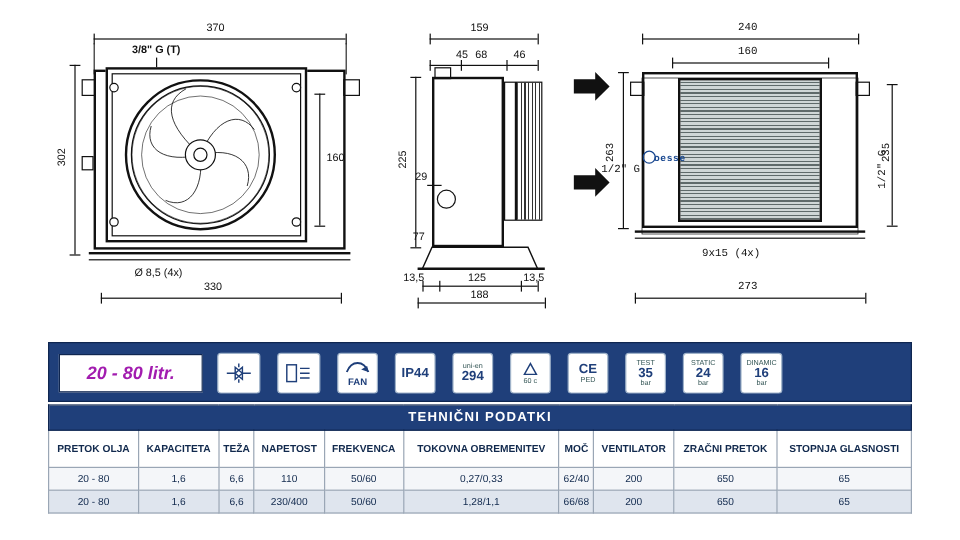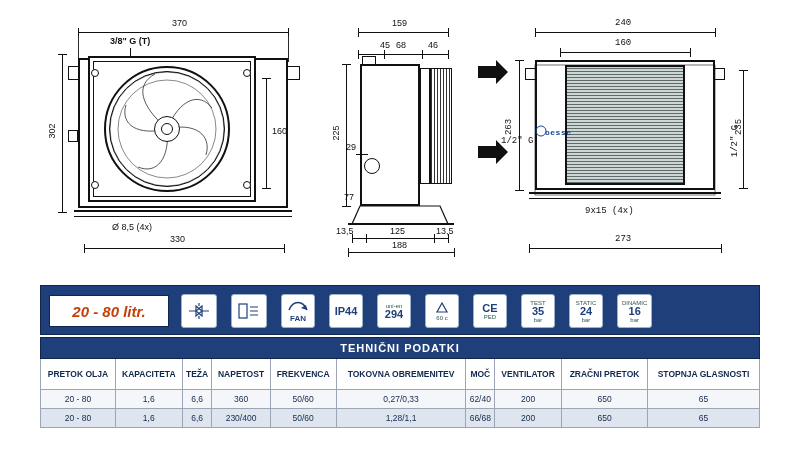--- a/index.html
+++ b/index.html
@@ -36,21 +36,21 @@
   
   #view3{position:absolute;left:505px;top:10px;width:260px;height:250px;font-family:Liberation Mono, monospace;}
   .radcore{position:absolute;left:60px;top:55px;width:120px;height:120px;border:2px solid #111;background:
      repeating-linear-gradient(0deg,#5f6a6a 0px,#5f6a6a 1px,#cfd6d6 1px,#cfd6d6 3px);
      box-sizing:border-box;}
   .logo{position:absolute;font-size:8px;color:#17468f;font-weight:bold;letter-spacing:.5px;}
 
   
   .panel{position:absolute;left:40px;top:285px;width:720px;height:50px;background:#1f3f7a;border:1px solid #0f2650;box-sizing:border-box;}
   .panelLabel{position:absolute;left:8px;top:9px;width:120px;height:32px;background:#ffffff;display:flex;align-items:center;justify-content:center;
-     font-style:italic;font-weight:bold;font-size:15px;color:#c2410c;border:1px solid #0f2650;box-sizing:border-box;}
+     font-style:italic;font-weight:bold;font-size:15px;color:#a21caf;border:1px solid #0f2650;box-sizing:border-box;}
   .badges{position:absolute;left:140px;top:4px;height:42px;display:flex;align-items:center;gap:14px;}
   .badge{background:#ffffff;border:1px solid #9fb2c9;border-radius:3px;height:34px;min-width:34px;display:flex;flex-direction:column;
      align-items:center;justify-content:center;color:#1f3f7a;font-size:7px;padding:0 4px;box-sizing:border-box;}
   .badge b{font-size:11px;line-height:11px;}
   .badge .sub{font-size:6px;color:#355;}
   .badge svg{display:block;}
 
   
   .tbl{position:absolute;left:40px;top:337px;width:720px;border-collapse:collapse;}
   .tbl td,.tbl th{border:1px solid #9aa6b5;text-align:center;font-size:8.5px;color:#11294d;padding:2px 1px;}
@@ -316,21 +316,21 @@
       <th class="hd">TOKOVNA OBREMENITEV</th>
       <th class="hd">MOČ</th>
       <th class="hd">VENTILATOR</th>
       <th class="hd">ZRAČNI PRETOK</th>
       <th class="hd">STOPNJA GLASNOSTI</th>
     </tr>
     <tr class="row">
       <td class="r1">20 - 80</td>
       <td class="r1">1,6</td>
       <td class="r1">6,6</td>
-      <td class="r1">360</td>
+      <td class="r1">110</td>
       <td class="r1">50/60</td>
       <td class="r1">0,27/0,33</td>
       <td class="r1">62/40</td>
       <td class="r1">200</td>
       <td class="r1">650</td>
       <td class="r1">65</td>
     </tr>
     <tr class="row">
       <td class="r2">20 - 80</td>
       <td class="r2">1,6</td>

